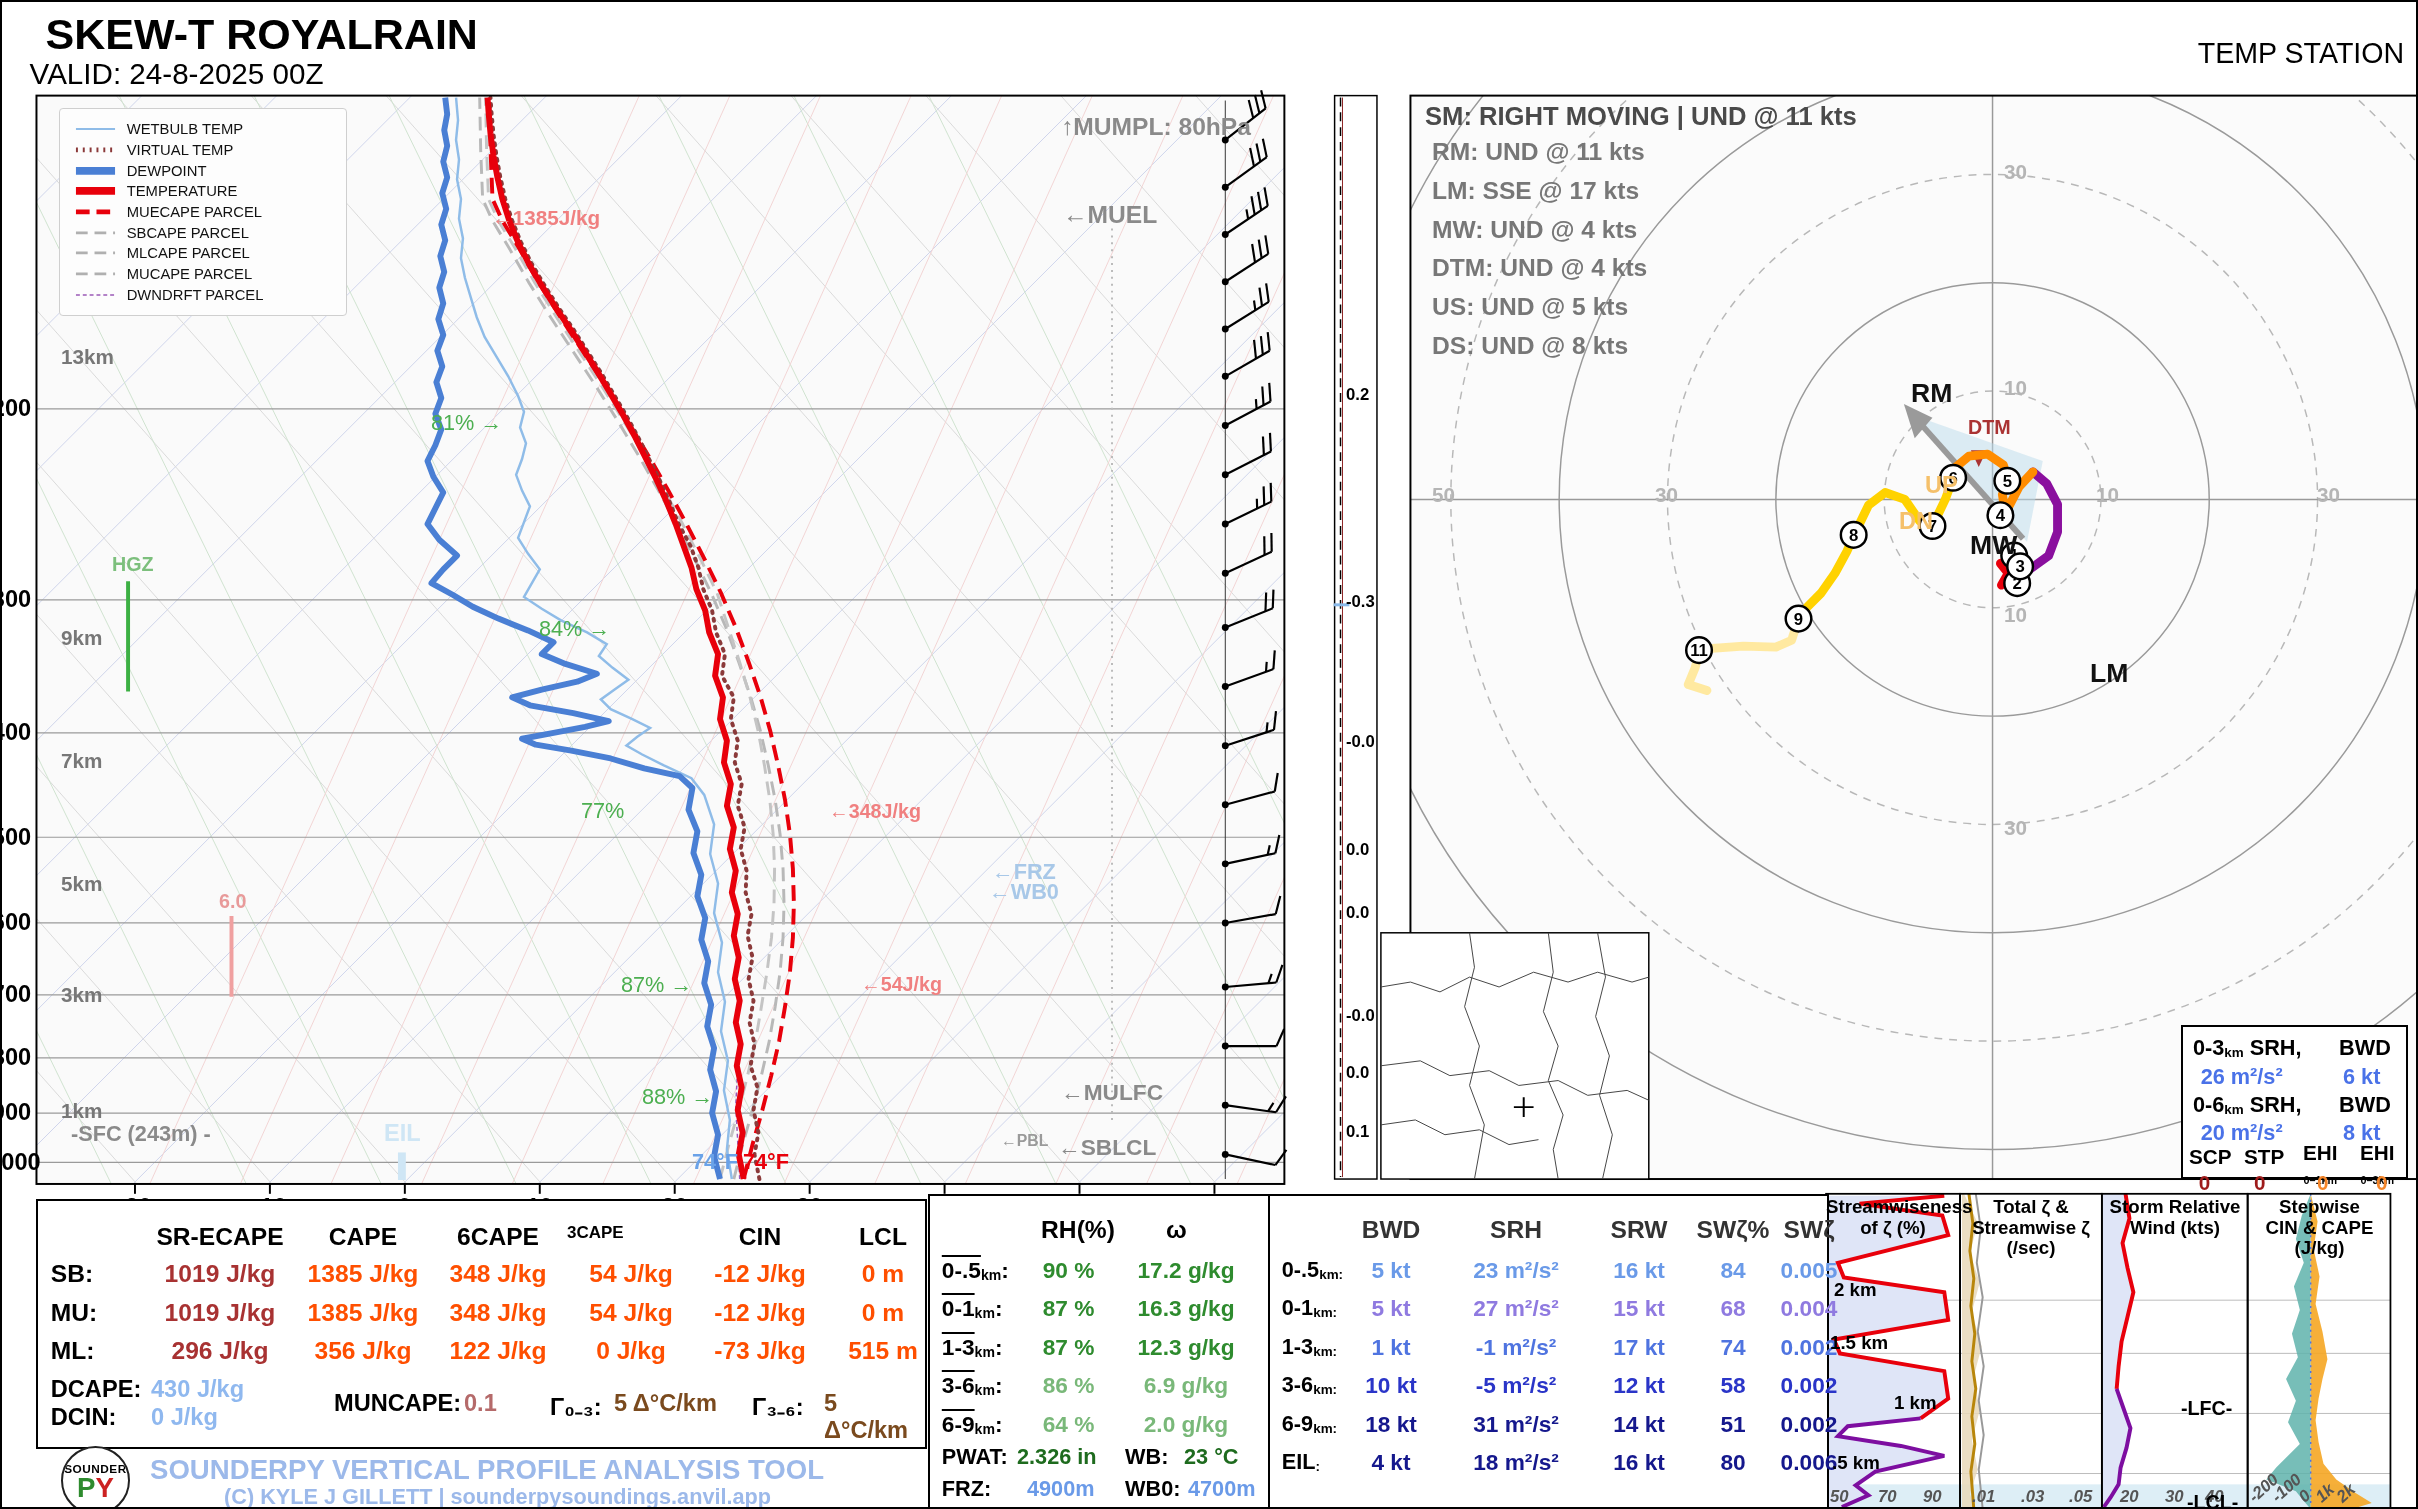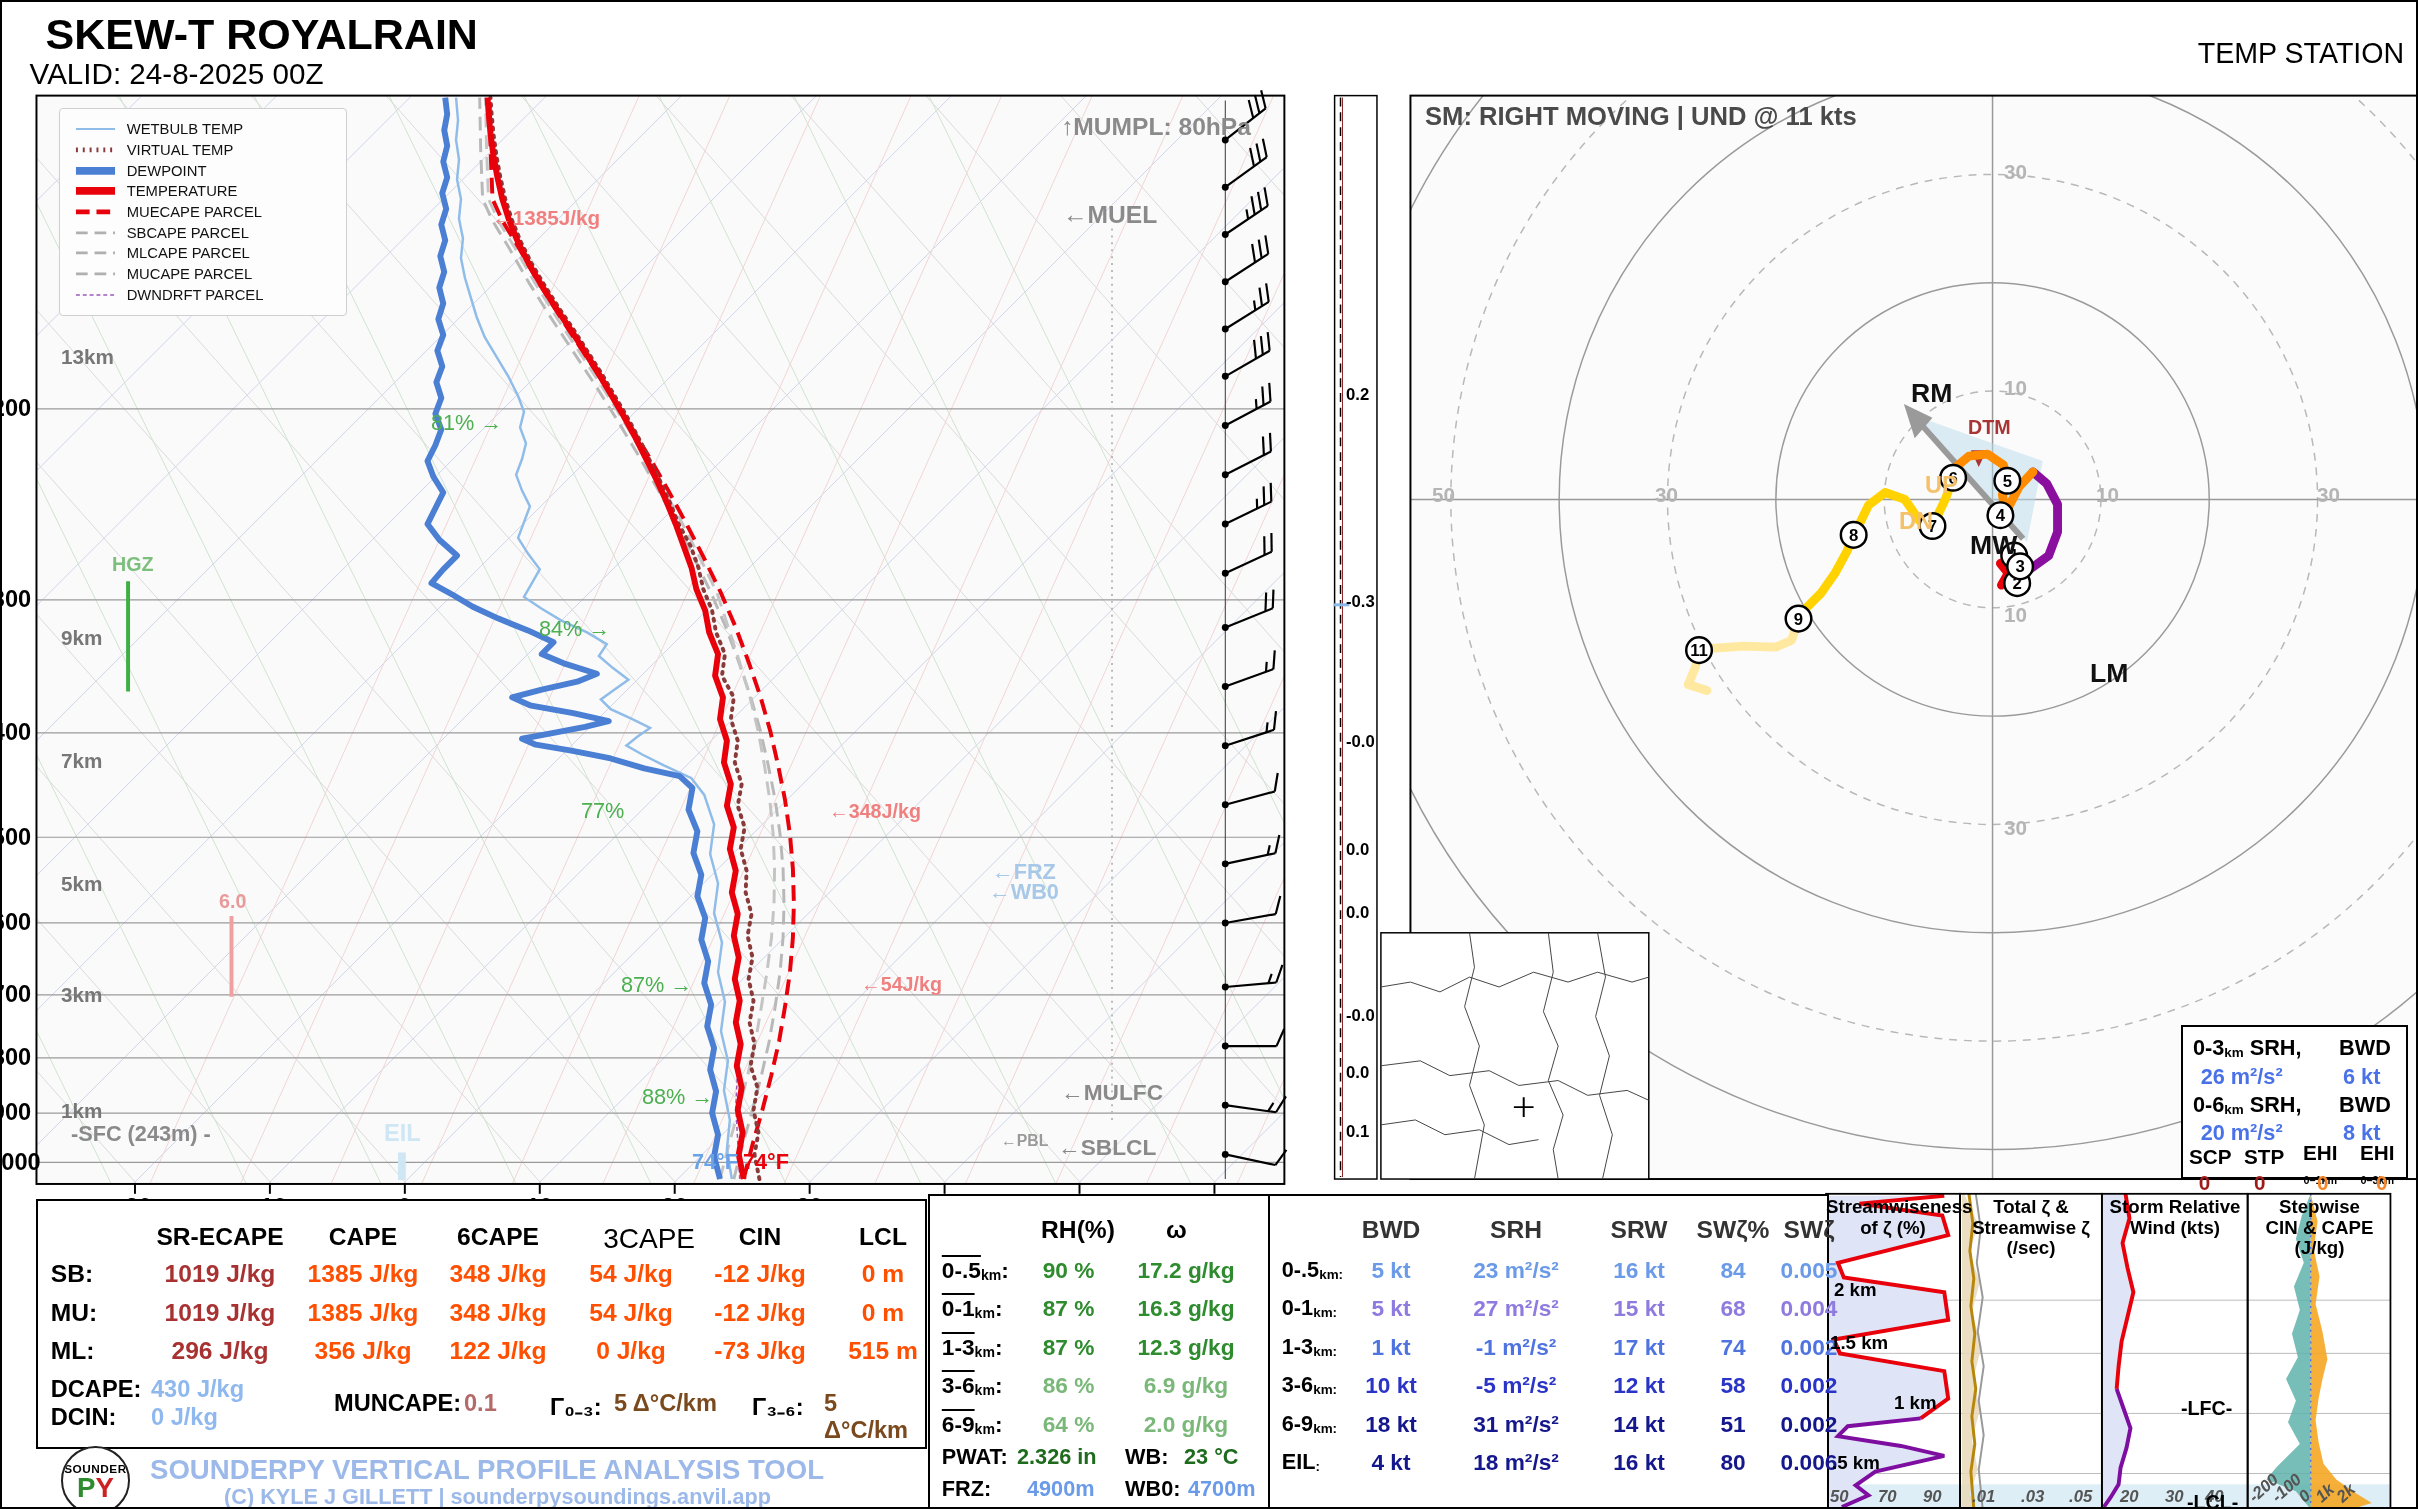--- a/index.html
+++ b/index.html
@@ -455,20 +455,28 @@
       <div class="abs" style="left:1997px;top:814px;width:33px;text-align:center;font-size:20.7px;font-weight:bold;color:#b5b5b5">30</div>
       <div class="abs" style="left:1909px;top:376px;font-size:26.6px;font-weight:bold;color:#111">RM</div>
       <div class="abs" style="left:1966px;top:414px;font-size:19.7px;font-weight:bold;color:#a33">DTM</div>
       <div class="abs" style="left:1968px;top:528px;font-size:26.6px;font-weight:bold;color:#111">MW</div>
       <div class="abs" style="left:2088px;top:656px;font-size:26.6px;font-weight:bold;color:#111">LM</div>
       <div class="abs" style="left:1923px;top:470px;font-size:23.6px;font-weight:bold;color:#f5c06a">UP</div>
       <div class="abs" style="left:1897px;top:506px;font-size:23.6px;font-weight:bold;color:#f5c06a">DN</div>
     </div>
 
   <div class="abs hinfo first" style="left:1423px;top:100px">SM: RIGHT MOVING | UND @ 11 kts</div>
+  <div id="hodo-info" class="abs" style="left:1430px;top:136px">
+      <div class="abs" style="position:relative;font-size:24.6px;font-weight:bold;color:#777;margin-bottom:10.8px;white-space:nowrap">RM: UND @ 11 kts</div>
+      <div class="abs" style="position:relative;font-size:24.6px;font-weight:bold;color:#777;margin-bottom:10.8px;white-space:nowrap">LM: SSE @ 17 kts</div>
+      <div class="abs" style="position:relative;font-size:24.6px;font-weight:bold;color:#777;margin-bottom:10.8px;white-space:nowrap">MW: UND @ 4 kts</div>
+      <div class="abs" style="position:relative;font-size:24.6px;font-weight:bold;color:#777;margin-bottom:10.8px;white-space:nowrap">DTM: UND @ 4 kts</div>
+      <div class="abs" style="position:relative;font-size:24.6px;font-weight:bold;color:#777;margin-bottom:10.8px;white-space:nowrap">US: UND @ 5 kts</div>
+      <div class="abs" style="position:relative;font-size:24.6px;font-weight:bold;color:#777;margin-bottom:10.8px;white-space:nowrap">DS: UND @ 8 kts</div>
+    </div>
 
   <div class="abs tblbox" style="left:2179px;top:1023px;width:223px;height:150px">
     <div class="cell" style="left:9.9px;top:7.9px;font-size:21.7px;color:#000"><span>0-3</span><span class="sub">km</span><span> SRH,</span></div>
     <div class="cell" style="left:156px;top:7.9px;font-size:21.7px;color:#000">BWD</div>
     <div class="cell" style="left:17.7px;top:37px;font-size:21.7px;color:#4a72e8">26 m²/s²</div>
     <div class="cell" style="left:160px;top:37px;font-size:21.7px;color:#4a72e8">6 kt</div>
     <div class="cell" style="left:9.9px;top:65px;font-size:21.7px;color:#000"><span>0-6</span><span class="sub">km</span><span> SRH,</span></div>
     <div class="cell" style="left:156px;top:65px;font-size:21.7px;color:#000">BWD</div>
     <div class="cell" style="left:17.7px;top:93px;font-size:21.7px;color:#4a72e8">20 m²/s²</div>
     <div class="cell" style="left:160px;top:93px;font-size:21.7px;color:#4a72e8">8 kt</div>
@@ -479,21 +487,21 @@
     <div class="cell" style="left:15.8px;top:144px;font-size:20.7px;color:#9e1b1b">0</div>
     <div class="cell" style="left:71px;top:144px;font-size:20.7px;color:#9e1b1b">0</div>
     <div class="cell" style="left:134px;top:144px;font-size:20.7px;color:#f5862a">0</div>
     <div class="cell" style="left:193px;top:144px;font-size:20.7px;color:#f5862a">0</div>
   </div>
 
   <div class="abs tblbox" style="left:34px;top:1197px;width:887px;height:246px" id="thermo-box">
       <div class="abs" style="left:118px;top:21.7px;width:128px;text-align:center;font-size:24.6px;font-weight:bold;color:#000">SR-ECAPE</div>
       <div class="abs" style="left:261px;top:21.7px;width:128px;text-align:center;font-size:24.6px;font-weight:bold;color:#000">CAPE</div>
       <div class="abs" style="left:396px;top:21.7px;width:128px;text-align:center;font-size:24.6px;font-weight:bold;color:#000">6CAPE</div>
-      <div class="abs" style="left:529px;top:21.7px;width:128px;text-align:right;font-size:28px;font-weight:normal;color:#000">3CAPE</div>
+      <div class="abs" style="left:529px;top:21.7px;width:128px;text-align:left;font-size:17px;font-weight:bold;color:#000">3CAPE</div>
       <div class="abs" style="left:658px;top:21.7px;width:128px;text-align:center;font-size:24.6px;font-weight:bold;color:#000">CIN</div>
       <div class="abs" style="left:781px;top:21.7px;width:128px;text-align:center;font-size:24.6px;font-weight:bold;color:#000">LCL</div>
       <div class="abs" style="left:12.8px;top:59px;font-size:24.6px;font-weight:bold;color:#000">SB:</div>
       <div class="abs" style="left:118px;top:59px;width:128px;text-align:center;font-size:24.6px;font-weight:bold;color:#a83232">1019 J/kg</div>
       <div class="abs" style="left:261px;top:59px;width:128px;text-align:center;font-size:24.6px;font-weight:bold;color:#ff4f00">1385 J/kg</div>
       <div class="abs" style="left:396px;top:59px;width:128px;text-align:center;font-size:24.6px;font-weight:bold;color:#ff4f00">348 J/kg</div>
       <div class="abs" style="left:529px;top:59px;width:128px;text-align:center;font-size:24.6px;font-weight:bold;color:#ff4f00">54 J/kg</div>
       <div class="abs" style="left:658px;top:59px;width:128px;text-align:center;font-size:24.6px;font-weight:bold;color:#ff4f00">-12 J/kg</div>
       <div class="abs" style="left:781px;top:59px;width:128px;text-align:center;font-size:24.6px;font-weight:bold;color:#ff4f00">0 m</div>
       <div class="abs" style="left:12.8px;top:98px;font-size:24.6px;font-weight:bold;color:#000">MU:</div>

